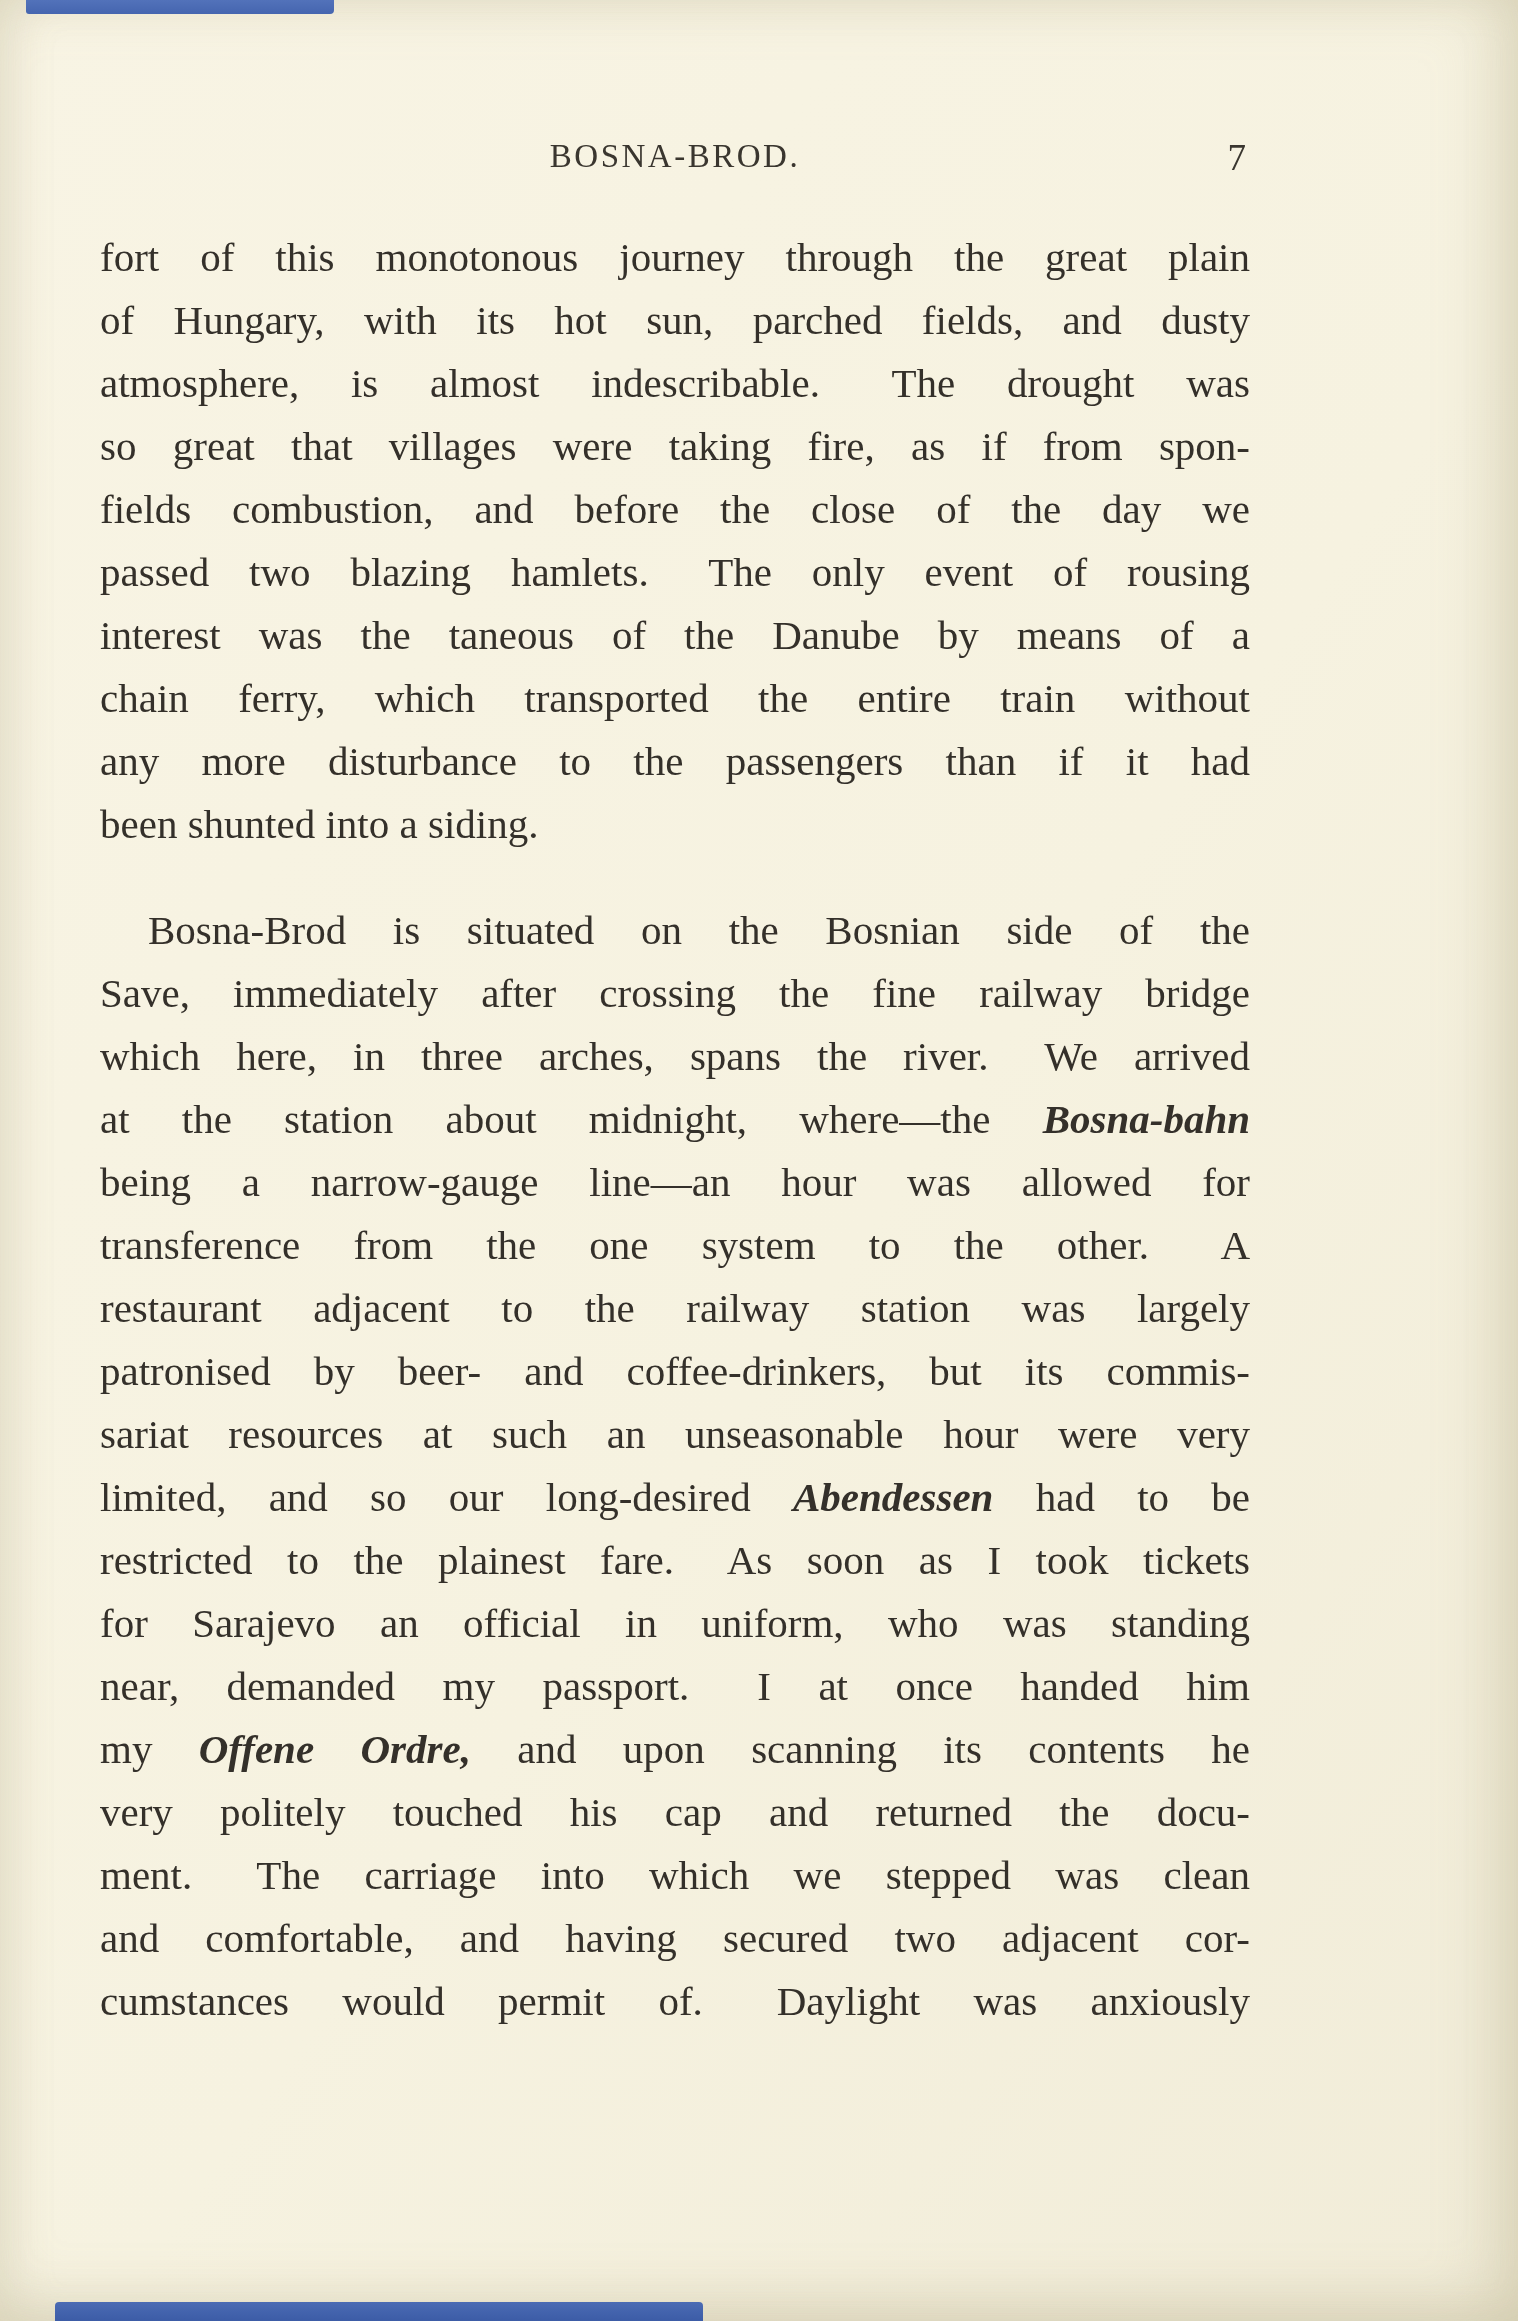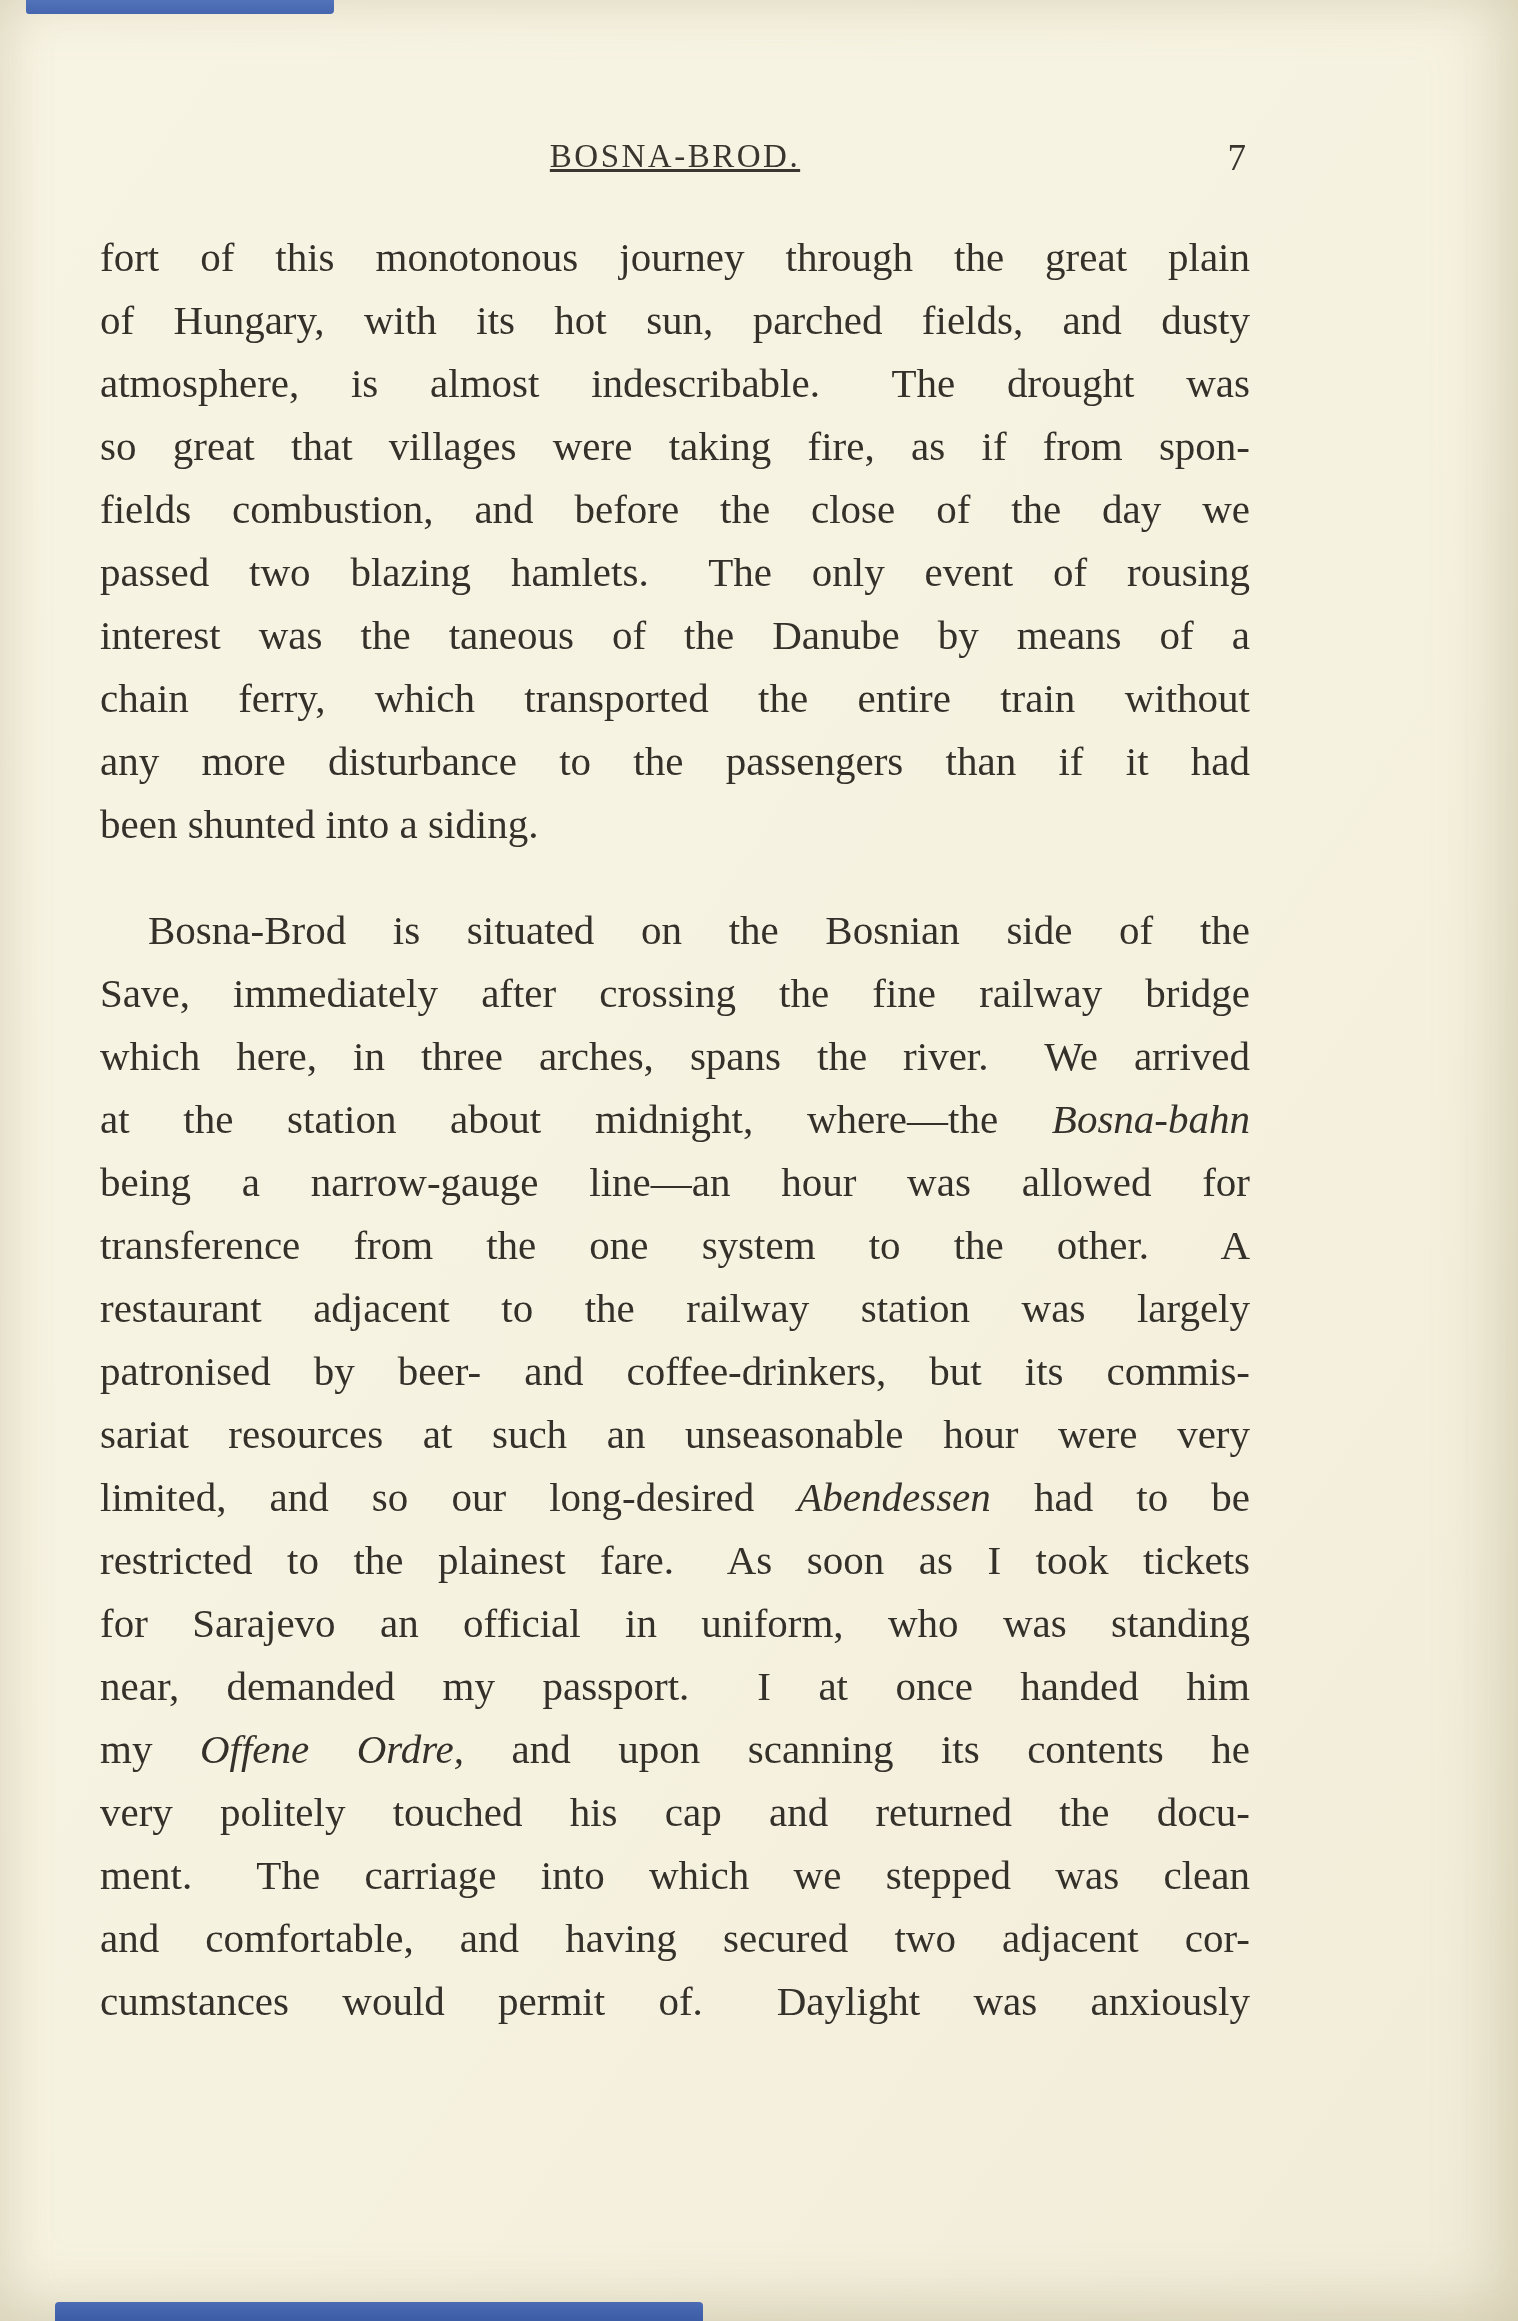--- a/index.html
+++ b/index.html
@@ -41,21 +41,20 @@
     left:100px;top:138px;width:1150px;
     height:44px;
   }
   .running-title{
     position:absolute;
     left:0;right:0;
     text-align:center;
     font-size:33px;
     letter-spacing:2.5px;
     color:var(--header-ink);
-    text-decoration:underline;
   }
   .page-number{
     position:absolute;
     right:4px;top:-2px;
     font-size:37px;
     color:var(--header-ink);
   }
   .body{
     position:absolute;
     left:100px;top:226px;width:1150px;
@@ -71,20 +70,21 @@
   }
   .line.last{
     text-align-last:left;
   }
   .line.indent{
     padding-left:48px;
     margin-top:43px;
   }
   .line em{
     font-style:italic;
+    font-weight:bold;
   }
 </style>
 </head>
 <body>
 
 <div class="page">
   <div class="blue-strip top"></div>
 
   <div class="header">
     <span class="running-title">BOSNA-BROD.</span>

